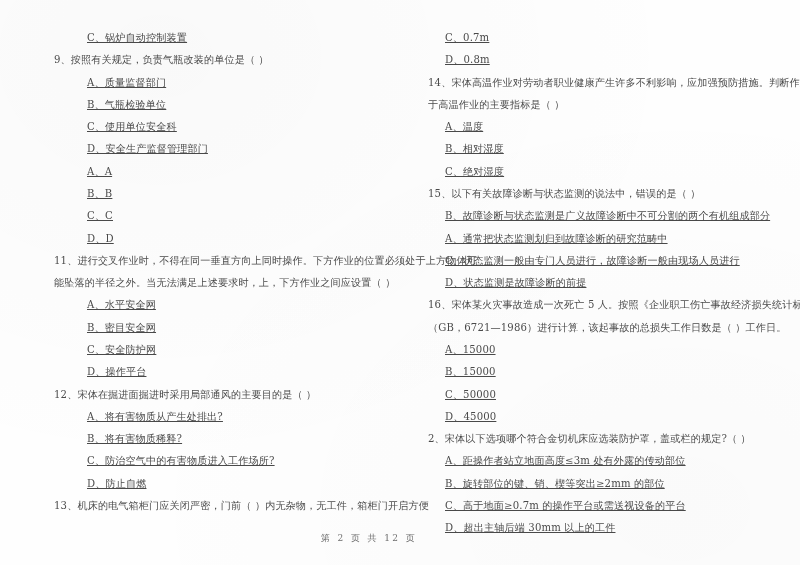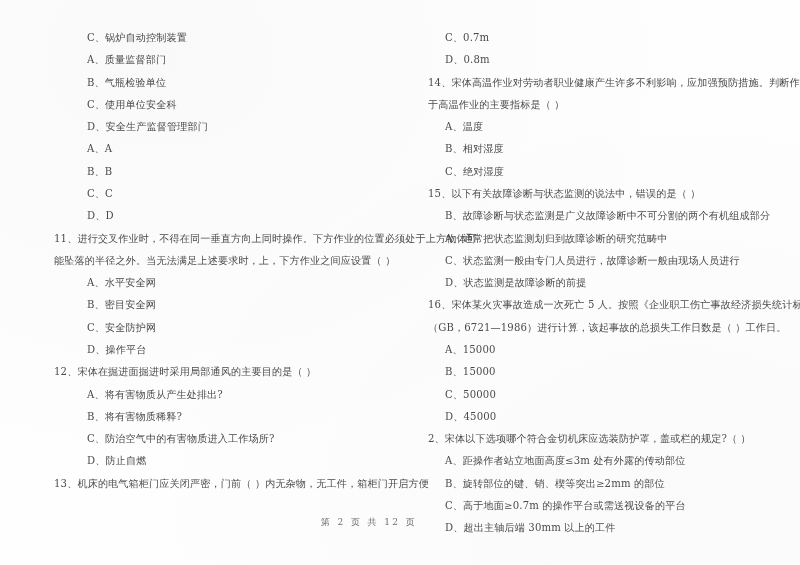--- a/index.html
+++ b/index.html
@@ -50,29 +50,29 @@
     color: #3a3a3a;
     letter-spacing: 0.15px;
     margin: 0 0 12.2px 0;
     white-space: nowrap;
     font-family: "DejaVu Serif", "Liberation Serif", serif;
     filter: blur(0.22px);
     opacity: 0.92;
   }
   .stem { text-indent: -16px; padding-left: 16px; }
   .stem-cont { text-indent: 0; padding-left: 0px; }
-  .opt { padding-left: 17px; }
+  .opt { padding-left: 17px; text-decoration: underline; }
 
   
   .col-left .stem, .col-left .stem-cont { margin-left: -16px; }
 
   .footer {
     position: absolute;
     left: 0;
-    top: 516px;
+    top: 532px;
     width: 738px;
     text-align: center;
     font-size: 9px;
     color: #6d6d6d;
     letter-spacing: 2.4px;
     font-family: "DejaVu Serif", "Liberation Serif", serif;
     filter: blur(0.2px);
   }
 </style>
 </head>
@@ -80,20 +80,21 @@
 
 <div class="page">
 
   <div class="columns">
 
     <div class="col col-left">
 
       <div class="opt">C、锅炉自动控制装置</div>
 
       <div class="q-block">
+        <div class="stem">9、按照有关规定，负责气瓶改装的单位是（      ）</div>
         <div class="opt">A、质量监督部门</div>
         <div class="opt">B、气瓶检验单位</div>
         <div class="opt">C、使用单位安全科</div>
         <div class="opt">D、安全生产监督管理部门</div>
       </div>
 
       <div class="q-block">
         <div class="opt">A、A</div>
         <div class="opt">B、B</div>
         <div class="opt">C、C</div>

